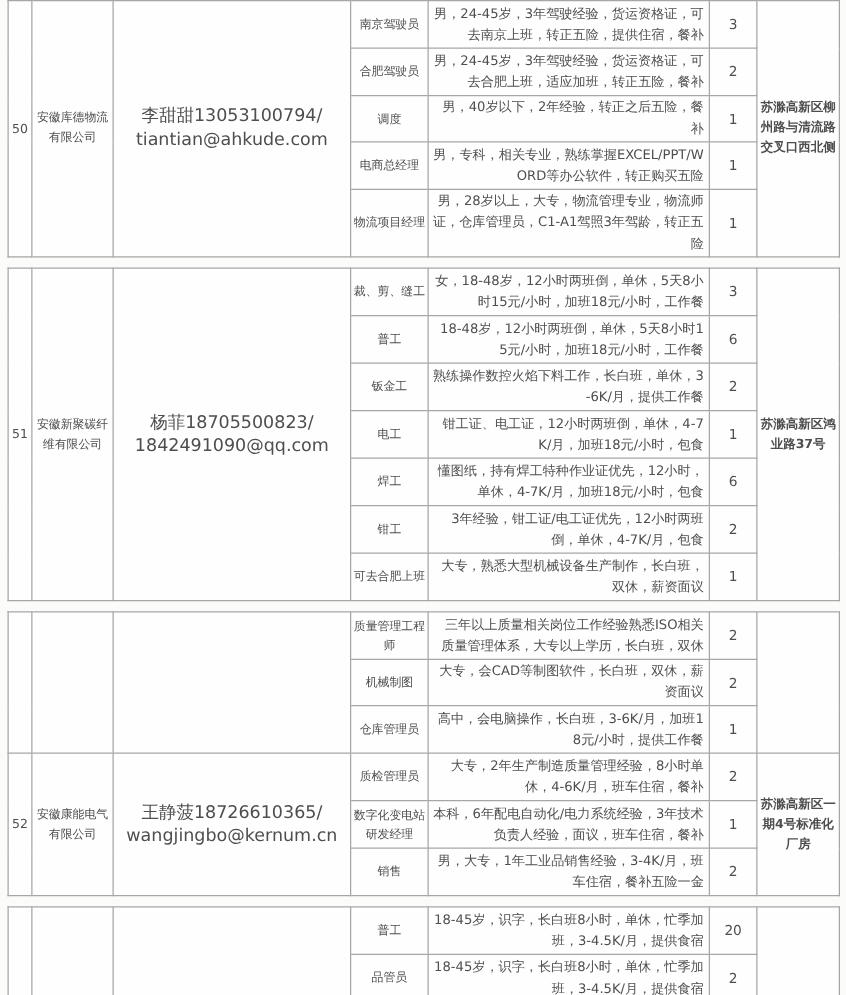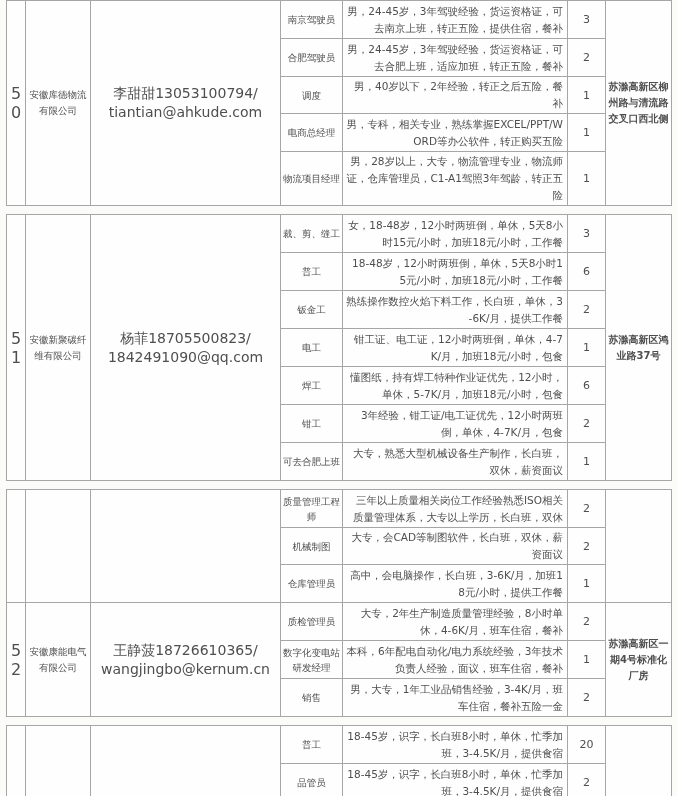--- a/index.html
+++ b/index.html
@@ -23,21 +23,21 @@
     border:1px solid #a6a6a6;
     padding:1px 2px;
     font-size:10.5px;
     text-align:center;
     vertical-align:middle;
     word-break:break-all;
     overflow:hidden;
   }
   tr.r2{height:38px;}
   tr.r1{height:25px;}
-  td.no-cell{font-size:16px;padding:0;}
+  td.no-cell{font-size:10px;padding:0;}
   td.company-cell{font-size:9.5px;line-height:16px;padding:1px 1px;}
   td.contact-cell{font-size:14px;line-height:19px;}
   td.title-cell{font-size:9.5px;line-height:15px;padding:1px 1px;margin-left:39px;}
   td.desc-cell{text-align:right;font-size:10.5px;line-height:17px;padding:1px 4px 1px 3px;}
   td.count-cell{font-size:11px;}
   td.addr-cell{font-size:10px;line-height:16px;padding:1px 1px;font-weight:bold;}
 </style>
 </head>
 <body>
 
@@ -120,21 +120,21 @@
           <td class="desc-cell">熟练操作数控火焰下料工作，长白班，单休，3-6K/月，提供工作餐</td>
           <td class="count-cell">2</td>
         </tr>
         <tr class="r2">
           <td class="title-cell">电工</td>
           <td class="desc-cell">钳工证、电工证，12小时两班倒，单休，4-7K/月，加班18元/小时，包食</td>
           <td class="count-cell">1</td>
         </tr>
         <tr class="r2">
           <td class="title-cell">焊工</td>
-          <td class="desc-cell">懂图纸，持有焊工特种作业证优先，12小时，单休，5-7K/月，加班18元/小时，包食</td>
+          <td class="desc-cell">懂图纸，持有焊工特种作业证优先，12小时，单休，4-7K/月，加班18元/小时，包食</td>
           <td class="count-cell">6</td>
         </tr>
         <tr class="r2">
           <td class="title-cell">钳工</td>
           <td class="desc-cell">3年经验，钳工证/电工证优先，12小时两班倒，单休，4-7K/月，包食</td>
           <td class="count-cell">2</td>
         </tr>
         <tr class="r2">
           <td class="title-cell">可去合肥上班</td>
           <td class="desc-cell">大专，熟悉大型机械设备生产制作，长白班，双休，薪资面议</td>

